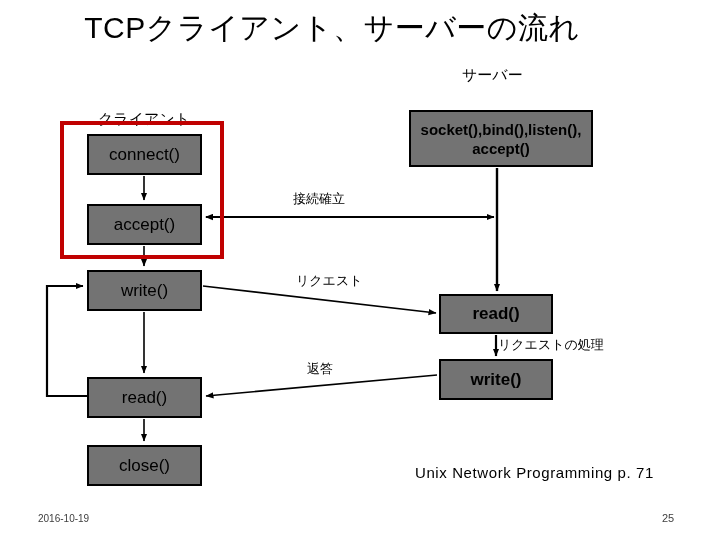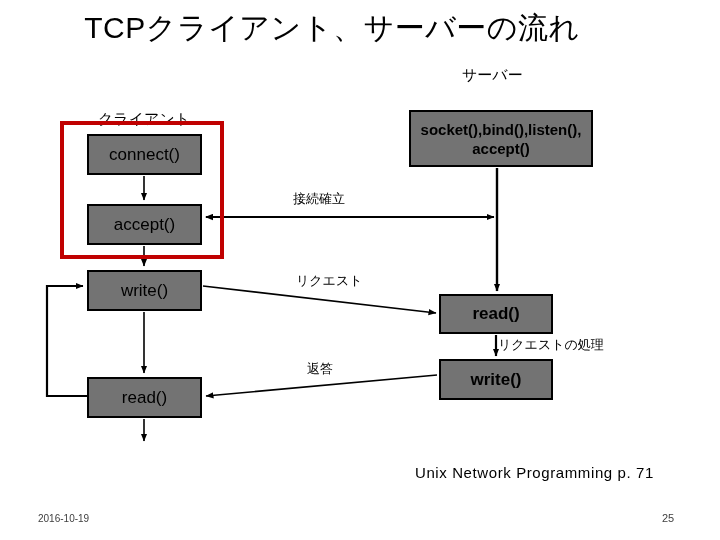--- a/index.html
+++ b/index.html
@@ -186,20 +186,21 @@
       <path d="M87,396 L47,396 L47,286 L83,286" marker-end="url(#ah)"></path>
     </g>
   </svg>
 
   <div class="redbox"></div>
 
   <div class="box box-socket">connect()</div>
   <div class="box box-connect">accept()</div>
   <div class="box box-write">write()</div>
   <div class="box box-read">read()</div>
+  <div class="box box-close">close()</div>
 
   <div class="box box-multiline box-bold box-srv-init">socket(),bind(),listen(), accept()</div>
   <div class="box box-bold box-srv-read">read()</div>
   <div class="box box-bold box-srv-write">write()</div>
 
   <div class="flowlabel fl-estab">接続確立</div>
   <div class="flowlabel fl-req">リクエスト</div>
   <div class="flowlabel fl-resp">返答</div>
   <div class="flowlabel fl-proc">リクエストの処理</div>
 

